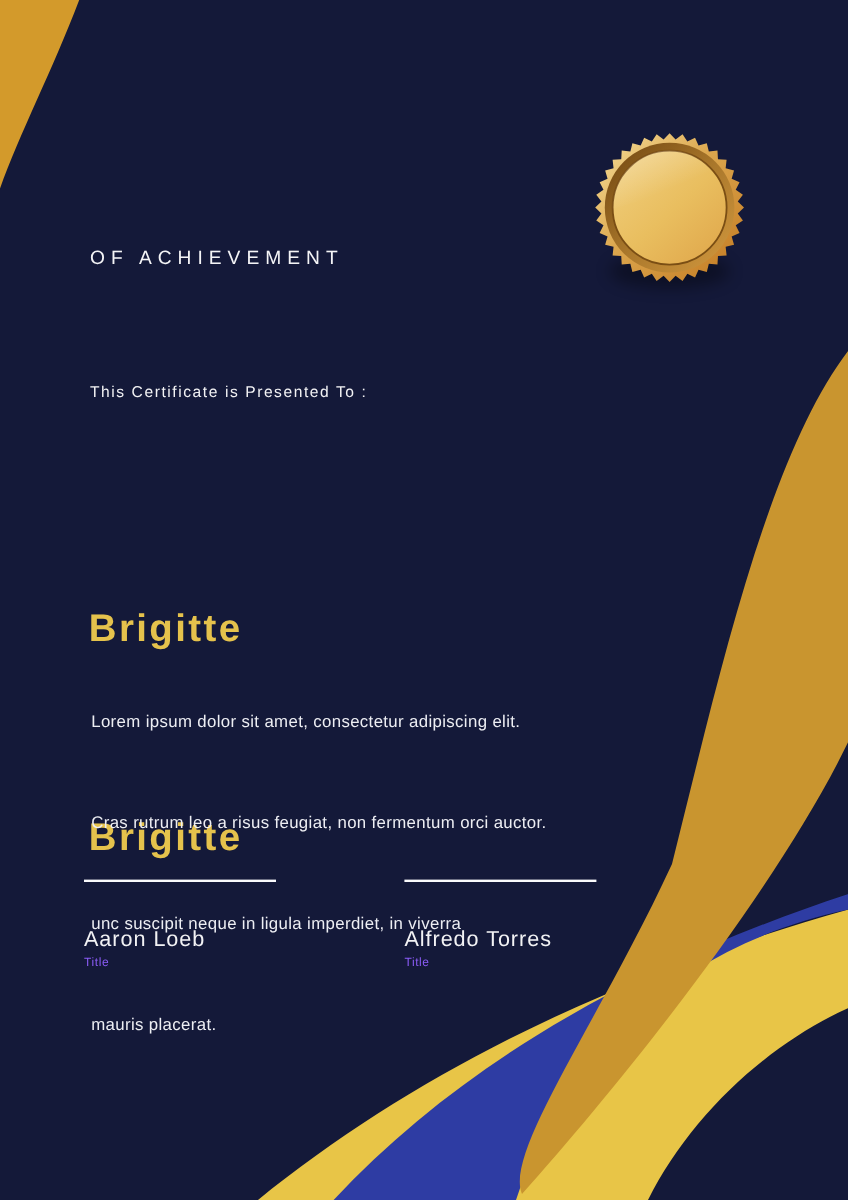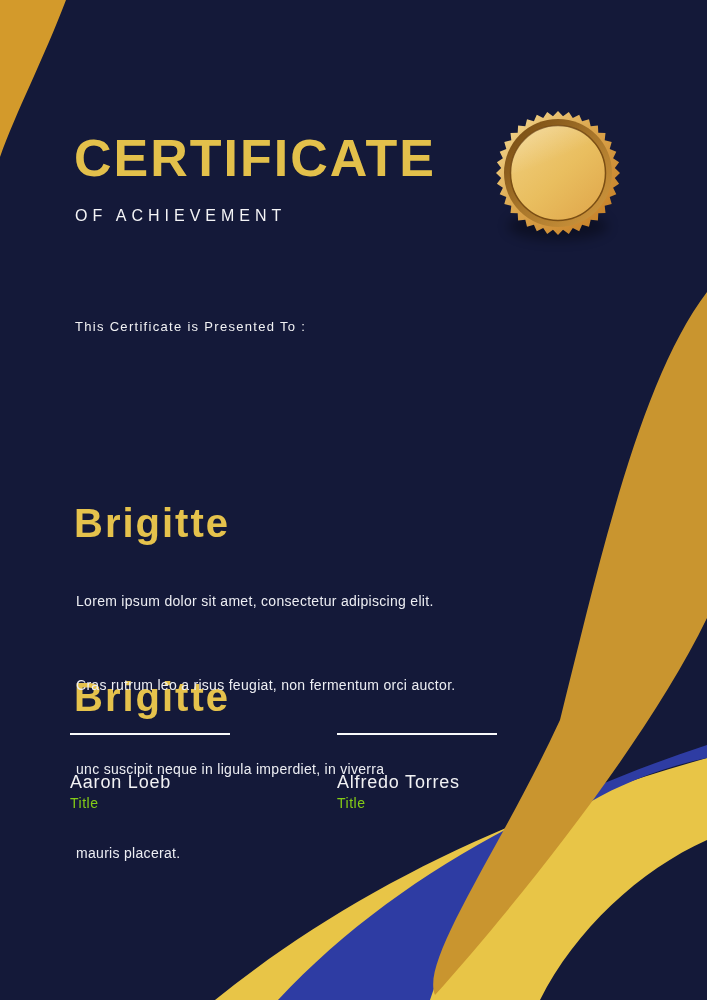--- a/index.html
+++ b/index.html
@@ -24,21 +24,21 @@
     font-size:16px;line-height:20px;font-weight:400;
     letter-spacing:5px;color:#F4F4F6;
   }
   .presented{
     left:75px;top:318px;
     font-size:13px;line-height:18px;font-weight:400;
     letter-spacing:1.3px;color:#F2F2F4;text-align:center;
   }
   .recipient{
     left:74px;top:378px;
-    font-size:40px;line-height:58px;font-weight:700;
+    font-size:32px;line-height:58px;font-weight:700;
     letter-spacing:2px;color:#E5C24C;
   }
   .body-text{
     left:76px;top:531px;
     font-size:14px;line-height:28px;font-weight:400;
     letter-spacing:0.3px;color:#EDEEF3;
   }
   .sig{
     position:absolute;top:733px;width:160px;
     border-top:2px solid #FAFAFC;
@@ -46,22 +46,22 @@
   }
   .sig-1{left:70px;}
   .sig-2{left:337px;}
   .sig-name{
     padding-top:13px;
     font-size:18px;line-height:20px;font-weight:400;
     letter-spacing:0.8px;white-space:pre;margin-top:24px;
   }
   .sig-title{
     padding-top:4px;
-    font-size:14px;line-height:14px;font-weight:400;
-    letter-spacing:0.5px;color:#84cc16;white-space:pre;
+    font-size:10px;line-height:14px;font-weight:400;
+    letter-spacing:0.5px;color:#8b5cf6;white-space:pre;
   }
 </style>
 </head>
 <body>
 
 <div class="page">
 
   <svg class="deco" viewBox="0 0 707 1000" aria-hidden="true">
     <defs>
       <linearGradient id="gradTeeth" x1="0" y1="0" x2="1" y2="1">
@@ -101,21 +101,20 @@
       <ellipse cx="558" cy="226" rx="50" ry="14" fill="#000000" opacity="0.35" filter="url(#soft)"></ellipse>
       <polygon id="seal-teeth" points="620.0,173.0 614.8,178.0 619.1,183.8 613.1,187.8 616.3,194.2 609.7,197.1 611.7,204.0 604.7,205.7 605.5,212.9 598.3,213.3 597.9,220.5 590.7,219.7 589.0,226.7 582.1,224.7 579.2,231.3 572.8,228.1 568.8,234.1 563.0,229.8 558.0,235.0 553.0,229.8 547.2,234.1 543.2,228.1 536.8,231.3 533.9,224.7 527.0,226.7 525.3,219.7 518.1,220.5 517.7,213.3 510.5,212.9 511.3,205.7 504.3,204.0 506.3,197.1 499.7,194.2 502.9,187.8 496.9,183.8 501.2,178.0 496.0,173.0 501.2,168.0 496.9,162.2 502.9,158.2 499.7,151.8 506.3,148.9 504.3,142.0 511.3,140.3 510.5,133.1 517.7,132.7 518.1,125.5 525.3,126.3 527.0,119.3 533.9,121.3 536.8,114.7 543.2,117.9 547.2,111.9 553.0,116.2 558.0,111.0 563.0,116.2 568.8,111.9 572.8,117.9 579.2,114.7 582.1,121.3 589.0,119.3 590.7,126.3 597.9,125.5 598.3,132.7 605.5,133.1 604.7,140.3 611.7,142.0 609.7,148.9 616.3,151.8 613.1,158.2 619.1,162.2 614.8,168.0" fill="url(#gradTeeth)"></polygon>
       <circle cx="558" cy="173" r="54" fill="url(#gradRing)"></circle>
       <circle cx="558" cy="173" r="47.5" fill="url(#gradDisc)" stroke="#7A4E14" stroke-width="1.5"></circle>
       <g clip-path="url(#discClip)">
         <rect x="498" y="108" width="126" height="52" fill="url(#gradGlare)" transform="rotate(-16 558 150)"></rect>
       </g>
     </g>
   </svg>
 
-  <div class="txt title">CERTIFICATE</div>
 
   <div class="txt subtitle">OF ACHIEVEMENT</div>
 
   <div class="txt presented">This Certificate is Presented To :</div>
 
   <div class="txt recipient">
     <div>Brigitte</div>
     <div>Brigitte</div>
   </div>
 

